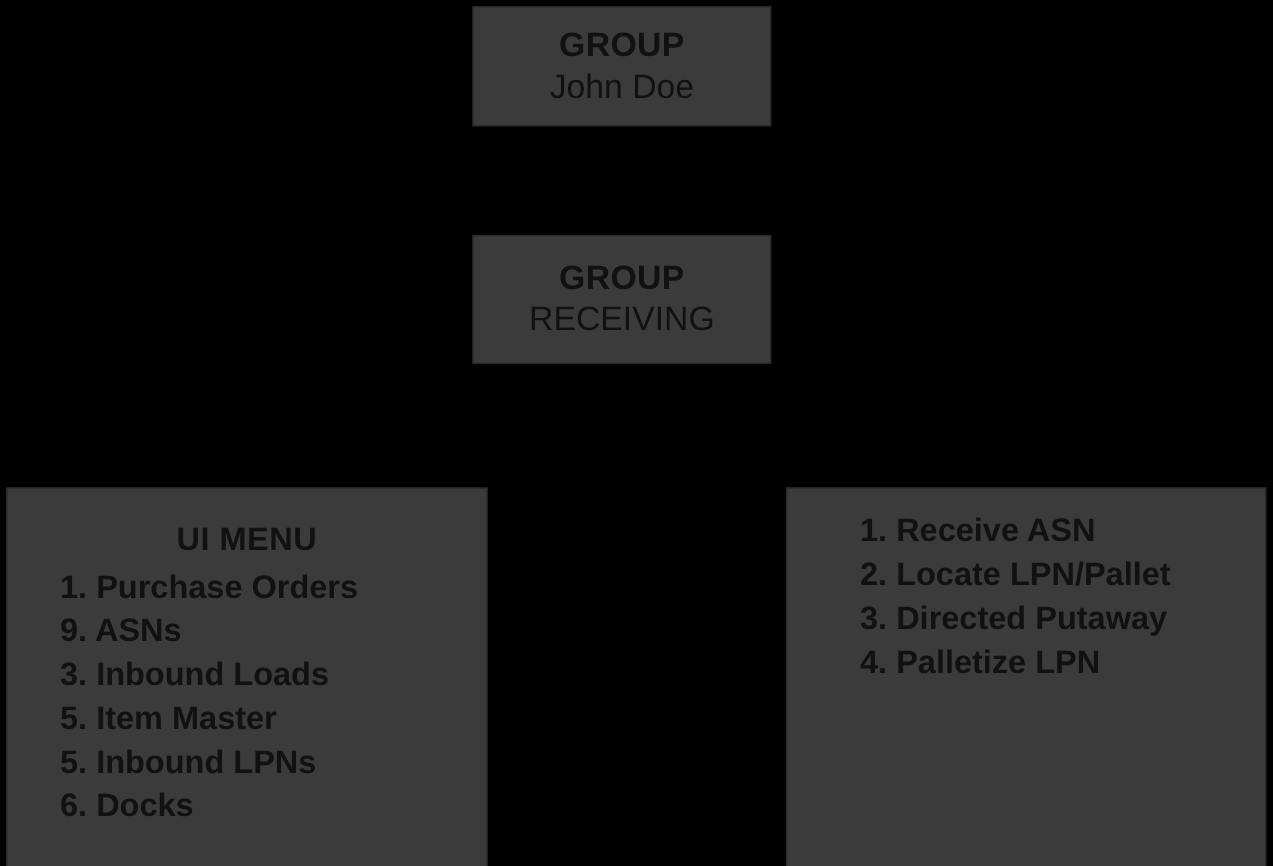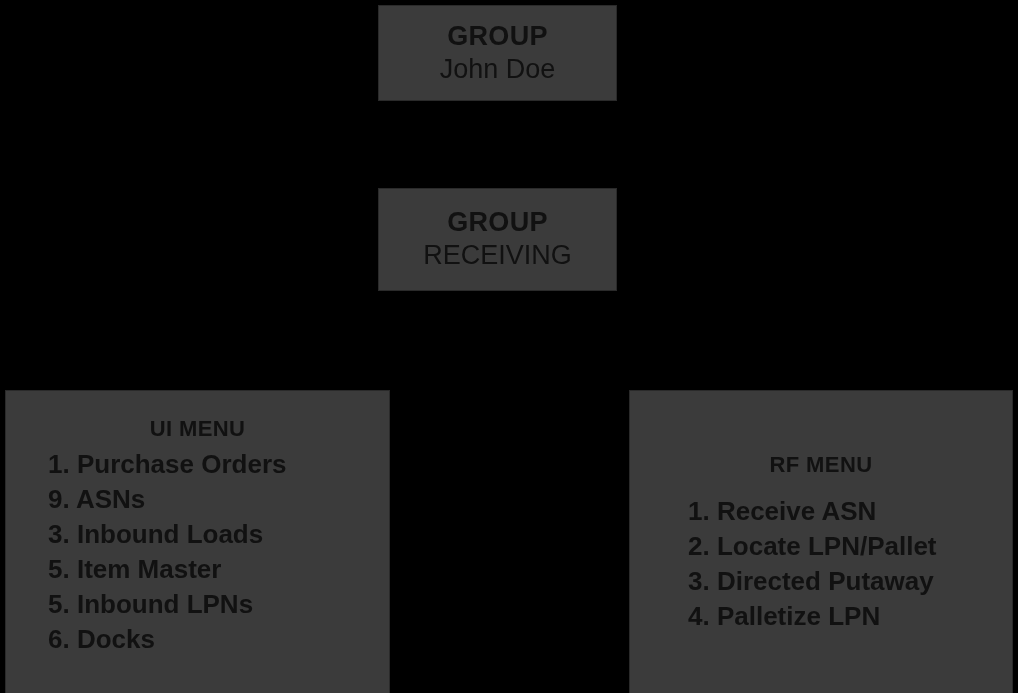--- a/index.html
+++ b/index.html
@@ -53,21 +53,21 @@
     font-weight: normal;
     line-height: 1.2;
     text-align: center;
   }
 
   
   .menu {
     align-items: center;
   }
   .menu-title {
-    font-size: 22px;
+    font-size: 26px;
     font-weight: bold;
     letter-spacing: 0.4px;
     text-align: center;
     width: 100%;
   }
   .menu-list {
     list-style: none;
     margin: 0;
     padding: 0;
     font-size: 26px;
@@ -125,21 +125,20 @@
       <li>1. Purchase Orders</li>
       <li>9. ASNs</li>
       <li>3. Inbound Loads</li>
       <li>5. Item Master</li>
       <li>5. Inbound LPNs</li>
       <li>6. Docks</li>
     </ul>
   </div>
 
   <div class="node menu" id="node-rf-menu">
-    <div class="menu-title">RF MENU</div>
     <ul class="menu-list" id="rf-menu-list">
       <li>1. Receive ASN</li>
       <li>2. Locate LPN/Pallet</li>
       <li>3. Directed Putaway</li>
       <li>4. Palletize LPN</li>
     </ul>
   </div>
 
 </div>
 

